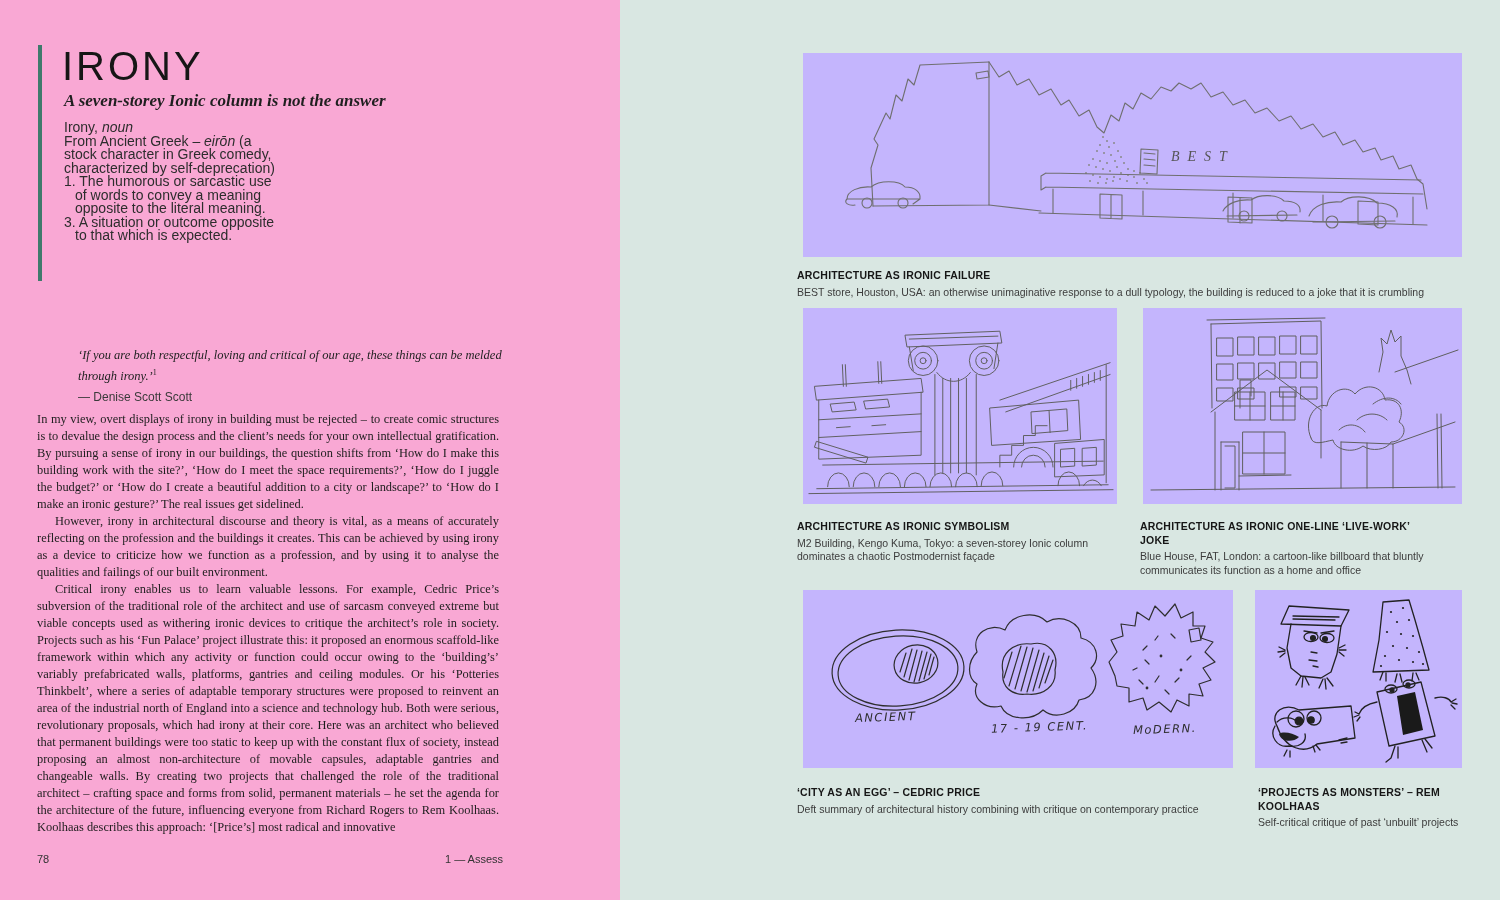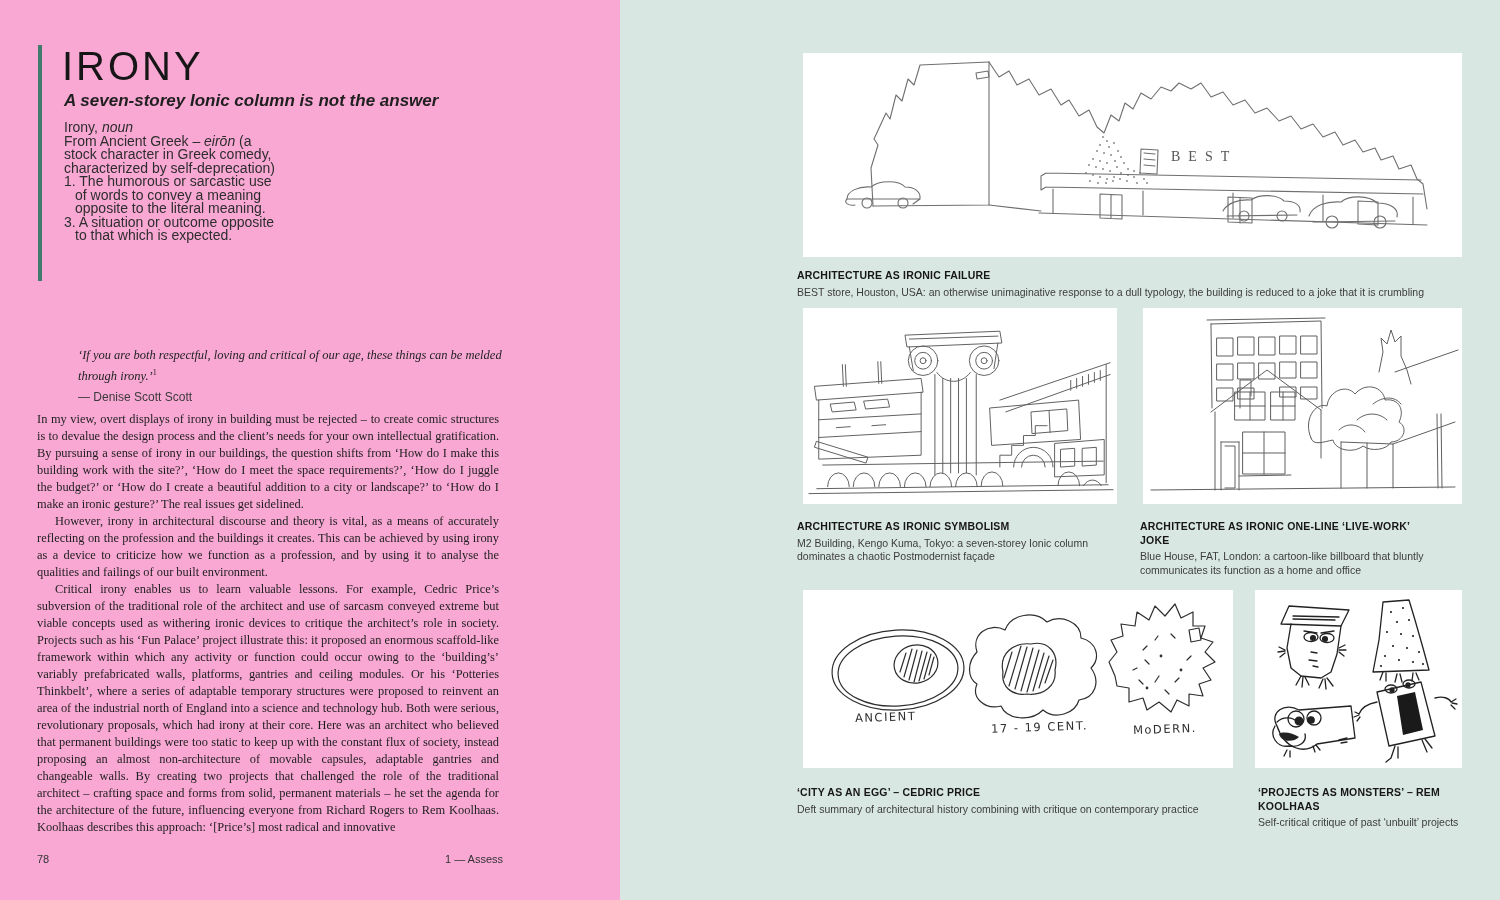--- a/index.html
+++ b/index.html
@@ -3,36 +3,36 @@
 <meta charset="utf-8">
 <style>
   * { margin:0; padding:0; box-sizing:border-box; }
   body { background:#888; font-family:"Liberation Sans", sans-serif; }
   .spread { position:relative; width:1500px; height:900px; background:#ffffff; overflow:hidden; }
 
   
   .page-left { position:absolute; left:0; top:0; width:620px; height:900px; background:#f9a8d4; }
   .accent-bar { position:absolute; left:38px; top:45px; width:4px; height:236px; background:#3f7a6c; }
   .title { position:absolute; left:62px; top:44px; font-size:40px; font-weight:400; letter-spacing:3px; color:#161616; font-family:"Liberation Sans", sans-serif; }
-  .subtitle { position:absolute; left:64px; top:91px; font-family:Liberation Sans, sans-serif; font-style:italic; font-weight:600; font-size:17px; color:#1f1f1f; }
+  .subtitle { position:absolute; left:64px; top:91px; font-family:Liberation Serif, serif; font-style:italic; font-weight:600; font-size:17px; color:#1f1f1f; }
   .definition { position:absolute; left:64px; top:121px; width:212px; font-size:14px; line-height:13.5px; color:#2d2d2d; }
   .definition p { margin:0; }
   .definition .sense { padding-left:11px; text-indent:-11px; }
   .quote { position:absolute; left:78px; top:346px; width:440px; }
   .quote-text { font-family:"Liberation Serif", serif; font-style:italic; font-size:12.5px; line-height:18px; color:#222; }
   .quote-text sup { font-size:8px; font-style:normal; }
   .quote-attr { margin-top:5px; font-size:12px; color:#3a3a3a; }
   .body-text { position:absolute; left:37px; top:411px; width:462px; font-family:"Liberation Serif", serif; font-size:12.4px; line-height:17px; color:#1d1d1d; text-align:justify; }
   .body-text p.ind { text-indent:18px; }
   .folio { position:absolute; left:37px; top:853px; font-size:11px; color:#333; }
   .running-head { position:absolute; left:445px; top:853px; font-size:11px; color:#333; }
 
   
   .page-right { position:absolute; left:620px; top:0; width:880px; height:900px; background:#d9e7e2; }
-  .panel { position:absolute; background:#ffffff; }
+  .panel { position:absolute; background:#c4b5fd;font-style:italic; }
   .panel svg { display:block; width:100%; height:100%; }
   .caption { position:absolute; font-size:10.5px; line-height:13.5px; color:#3c3c3c; }
   .caption .cap-head { font-weight:bold; color:#161616; letter-spacing:0.2px; margin-bottom:3px; }
   .sketch-label-best { position:absolute; left:368px; top:96px; font-family:"Liberation Serif", serif; font-size:14px; letter-spacing:8px; color:#555; }
   .hand-label { position:absolute; font-size:11.5px; letter-spacing:1.5px; color:#2e2e2e; transform:rotate(-2deg); font-family:"DejaVu Sans", sans-serif; }
 </style>
 </head>
 <body>
 
 <div class="spread">

